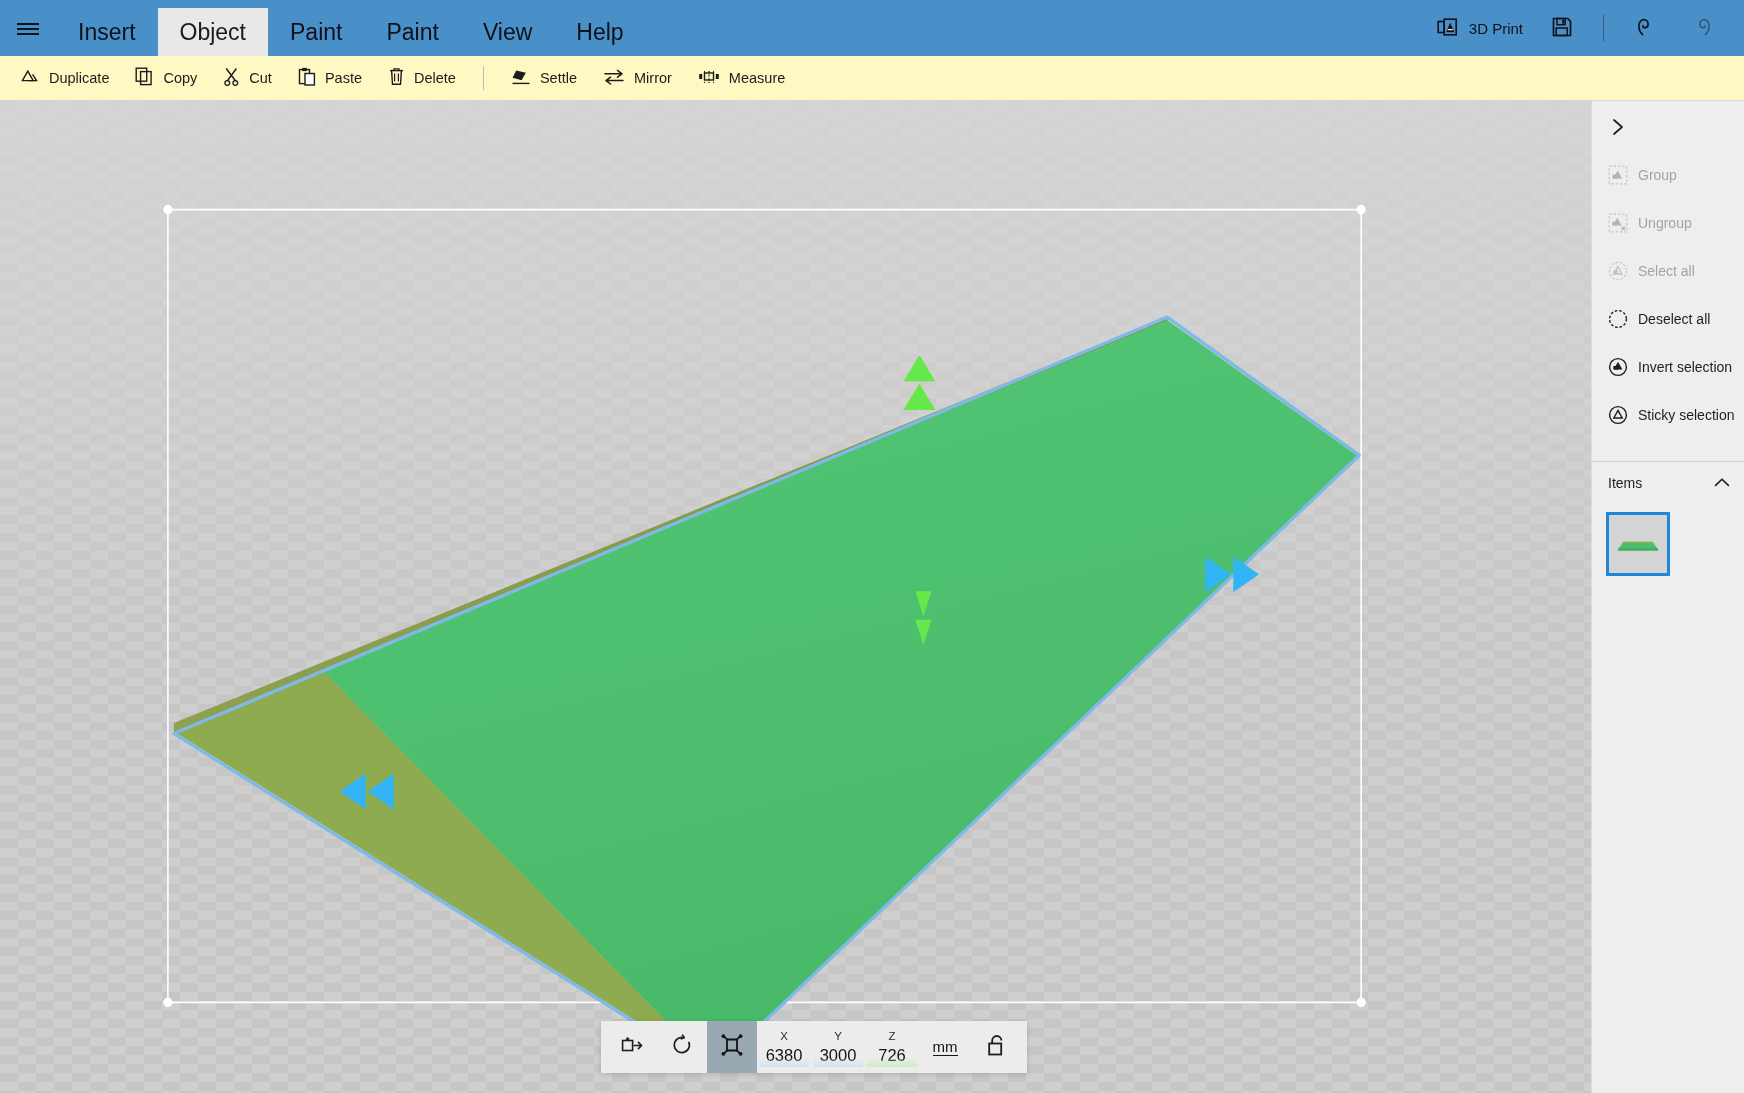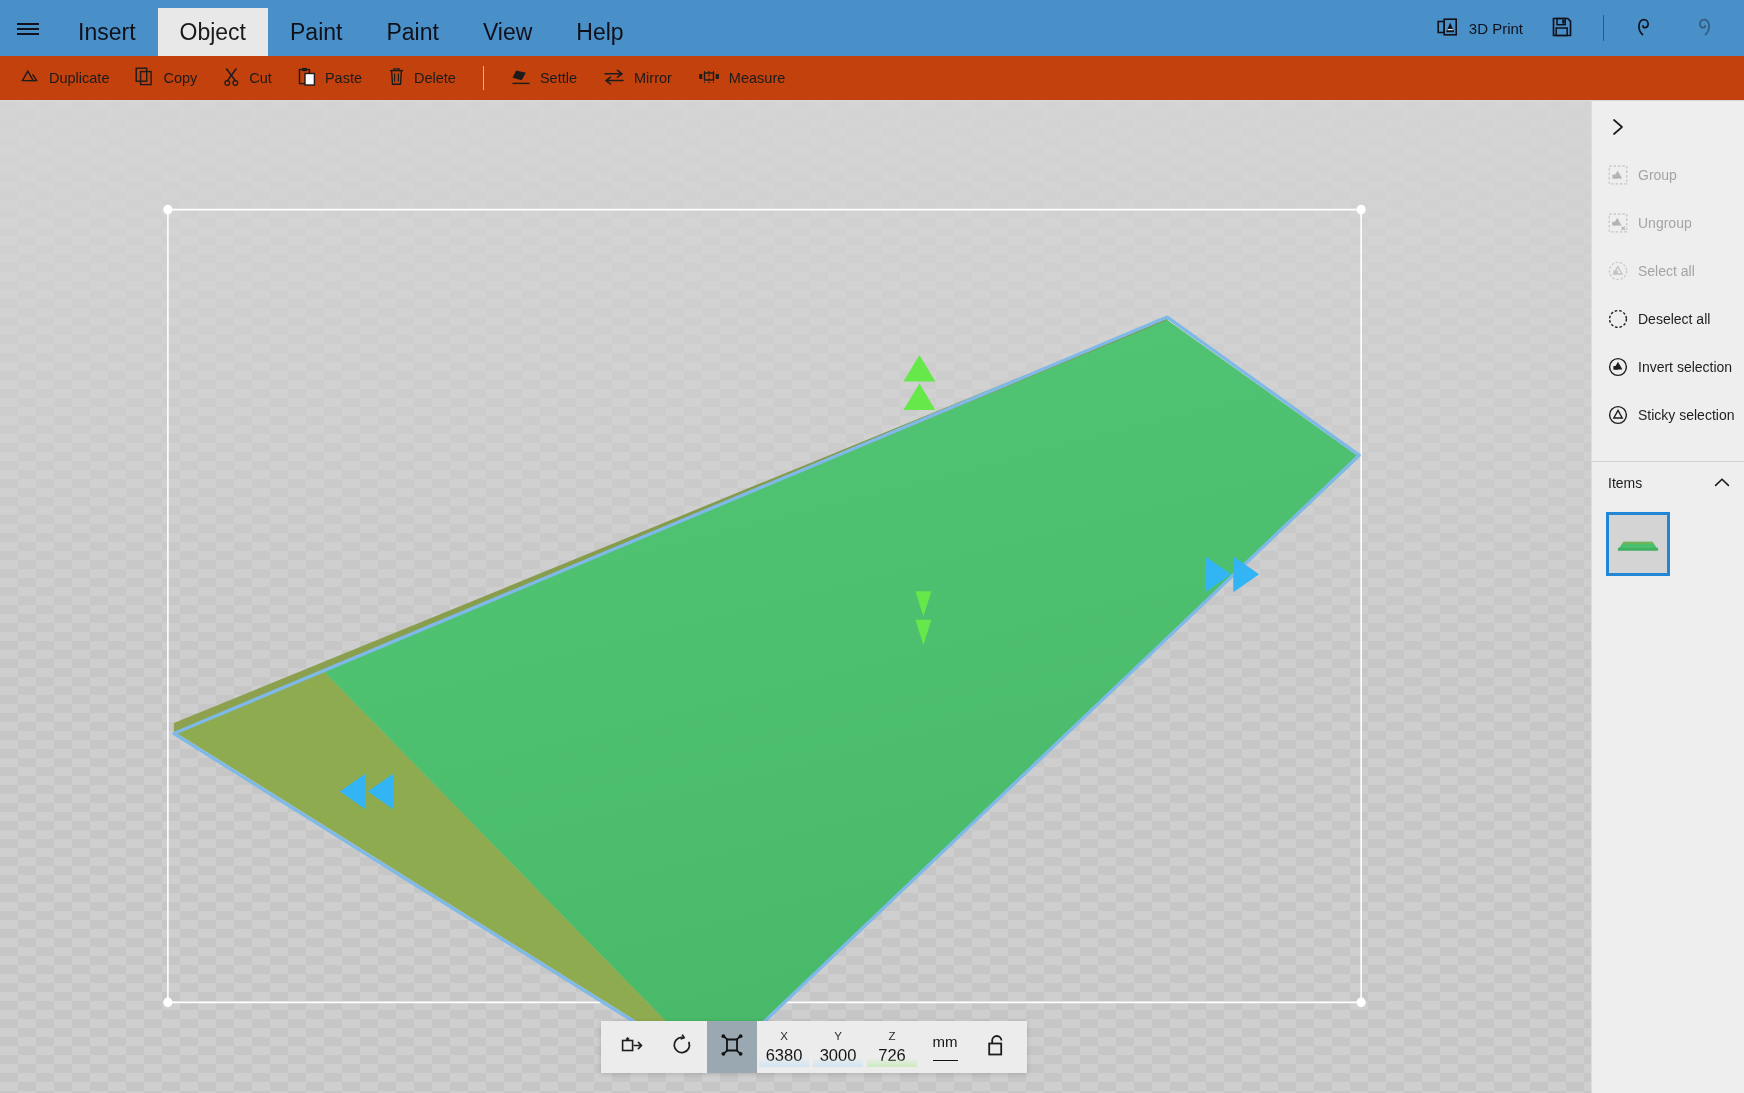--- a/index.html
+++ b/index.html
@@ -124,21 +124,21 @@
   .mb-sep {
     width: 1px;
     height: 26px;
     background: rgba(20,20,35,.45);
     margin: 0 14px;
   }
 
   
   .toolbar {
     height: 44px;
-    background: #c2410c;
+    background: #fef9c3;
     border-bottom: 1px solid #d8d8d8;
     display: flex;
     align-items: center;
     flex: none;
     padding-left: 8px;
   }
   .tb-btn {
     display: flex;
     align-items: center;
     gap: 9px;
@@ -279,21 +279,21 @@
     height: 9px;
   }
   .bb-unit {
     width: 52px;
     display: flex;
     align-items: center;
     justify-content: center;
     font-size: 15px;
     color: #141414;
   }
-  .bb-unit span { border-bottom: 1.6px solid #141414; padding-bottom: 10px; }
+  .bb-unit span { border-bottom: 1.6px solid #141414; padding-bottom: 0; }
 </style>
 </head>
 <body>
 
 <div id="app">
 
 
   <div class="menubar">
     <div class="hamburger">
       <span>

